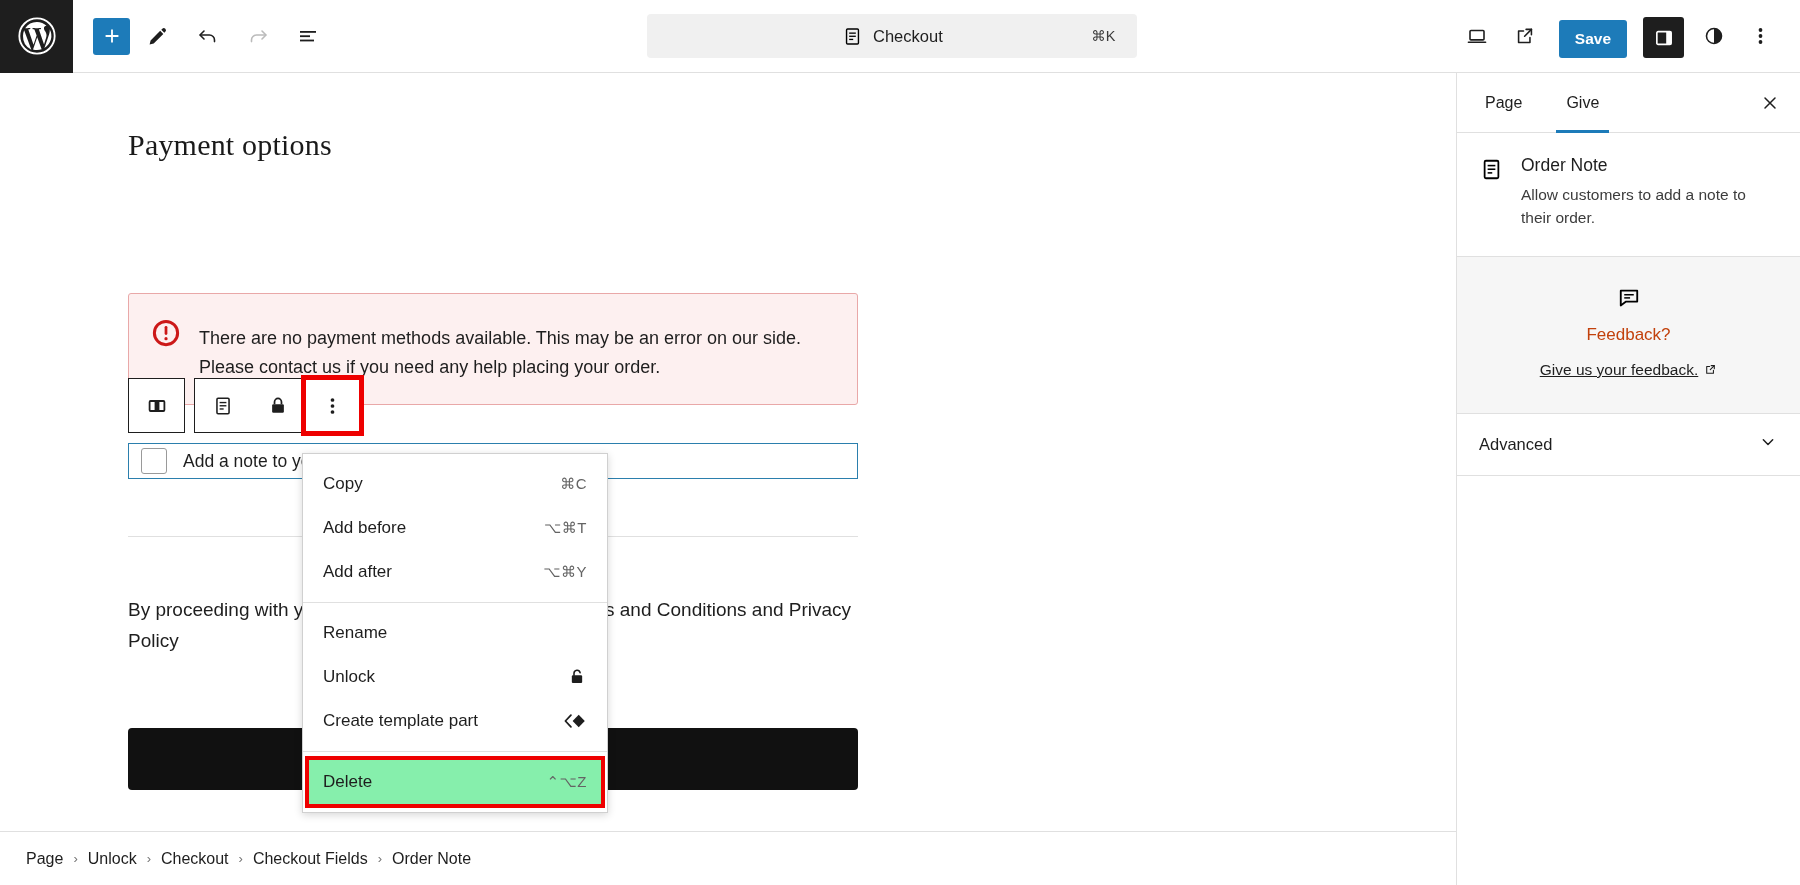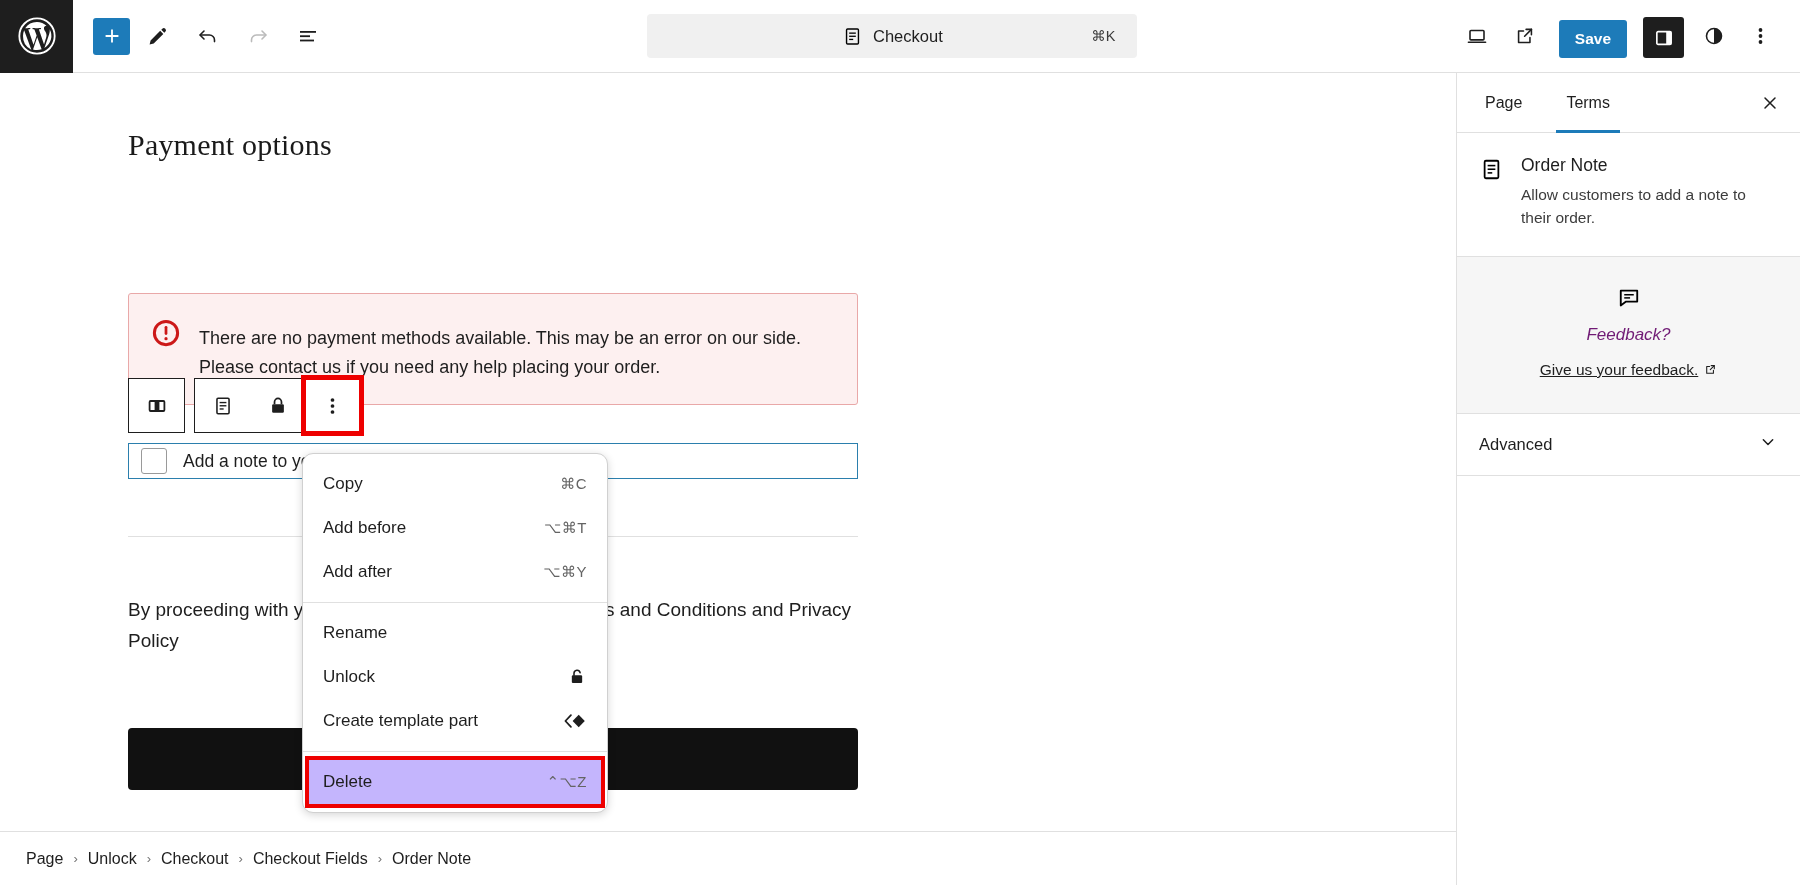--- a/index.html
+++ b/index.html
@@ -180,37 +180,37 @@
     display: flex; align-items: center; justify-content: center;
     cursor: pointer; color: #1e1e1e;
   }
 
   
   .dropdown {
     position: absolute; left: 302px; top: 380px;
     width: 306px;
     background: #fff;
     border: 1px solid #d0d0d0;
-    border-radius: 11px;
+    border-radius: 0;
     box-shadow: 0 2px 8px rgba(0,0,0,.16);
     padding: 8px 0;
     z-index: 60;
   }
   .menu-item {
     display: flex; align-items: center; justify-content: space-between;
     height: 44px; padding: 0 20px;
     font-size: 17px; color: #1e1e1e; cursor: pointer;
   }
   .menu-item .sc { font-size: 15px; color: #646464; letter-spacing: .5px; }
   .menu-item .ic-right { display: flex; align-items: center; color: #1e1e1e; }
   .menu-sep { height: 1px; background: #e0e0e0; margin: 8px 0; }
   .menu-item.danger-highlight {
     outline: 4px solid #ee0000;
     margin: 0 6px; padding: 0 14px;
-    background: #c4b5fd;
+    background: #86efac;
   }
 
   
   .settings {
     width: 344px; height: 812px;
     background: #fff;
     border-left: 1px solid #e0e0e0;
     display: flex; flex-direction: column;
   }
   .st-tabs {
@@ -243,21 +243,21 @@
   .st-blockcard .bc-title { font-size: 17.5px; color: #1e1e1e; margin-bottom: 8px; }
   .st-blockcard .bc-desc { font-size: 15.5px; line-height: 1.48; color: #3c3c3c; }
 
   .st-feedback {
     background: #f6f6f6;
     padding: 28px 32px 34px 32px;
     text-align: center;
     border-bottom: 1px solid #e0e0e0;
   }
   .st-feedback .fb-ic { margin-bottom: 10px; }
-  .st-feedback .fb-title { font-size: 17px; color: #701a75; margin-bottom: 16px; font-style: italic; }
+  .st-feedback .fb-title { font-size: 17px; color: #c2410c; margin-bottom: 16px; }
   .st-feedback .fb-body { font-size: 15.5px; line-height: 1.55; color: #1e1e1e; margin-bottom: 20px; }
   .st-feedback .fb-link {
     font-size: 15.5px; color: #1e1e1e; text-decoration: underline;
     cursor: pointer; display: inline-flex; align-items: center; gap: 6px;
   }
 
   .st-advanced {
     height: 62px; padding: 0 22px;
     display: flex; align-items: center; justify-content: space-between;
     font-size: 16.5px; color: #1e1e1e; cursor: pointer;
@@ -517,21 +517,21 @@
         <span class="crumb last">Order Note</span>
       </div>
 
     </div>
   </div>
 
   <div class="settings">
 
     <div class="st-tabs">
       <button class="st-tab">Page</button>
-      <button class="st-tab active">Terms</button>
+      <button class="st-tab active">Give</button>
       <button class="st-close">
         <svg width="20" height="20" viewBox="0 0 24 24" fill="none" aria-hidden="true">
           <path d="M6 6l12 12M18 6L6 18" stroke="currentColor" stroke-width="1.8" stroke-linecap="round"></path>
         </svg>
       </button>
     </div>
 
     <div class="st-blockcard">
       <span class="bc-ic">
         <svg width="25" height="25" viewBox="0 0 24 24" fill="none" aria-hidden="true">

